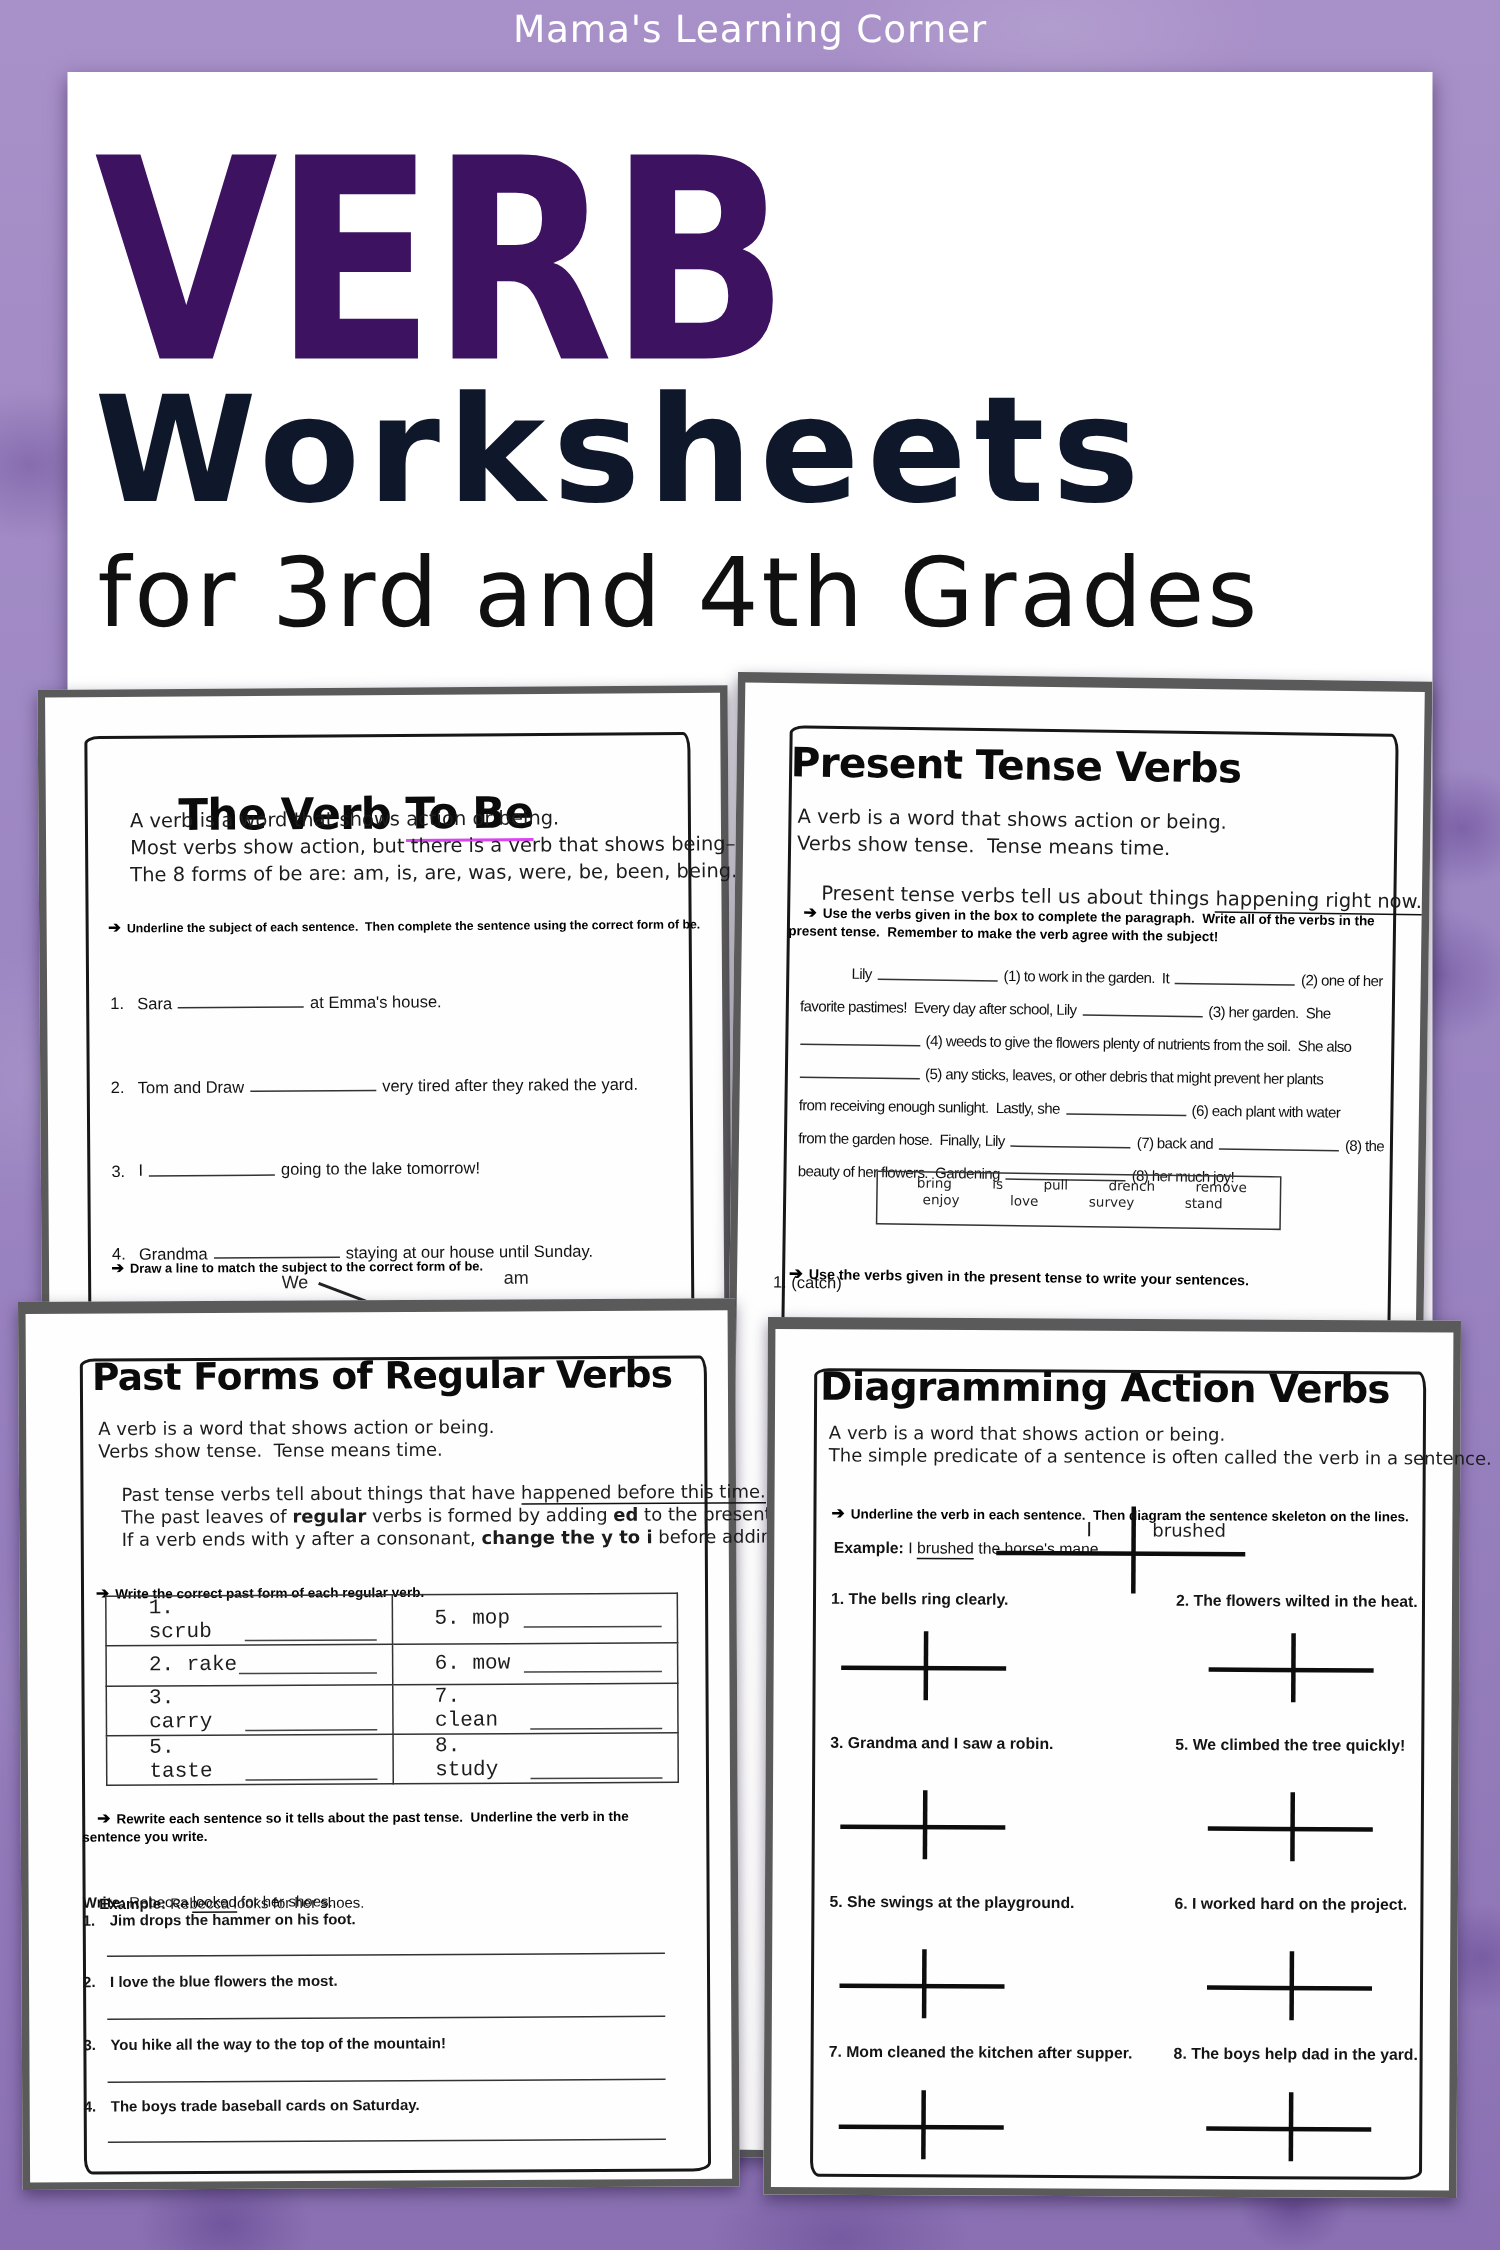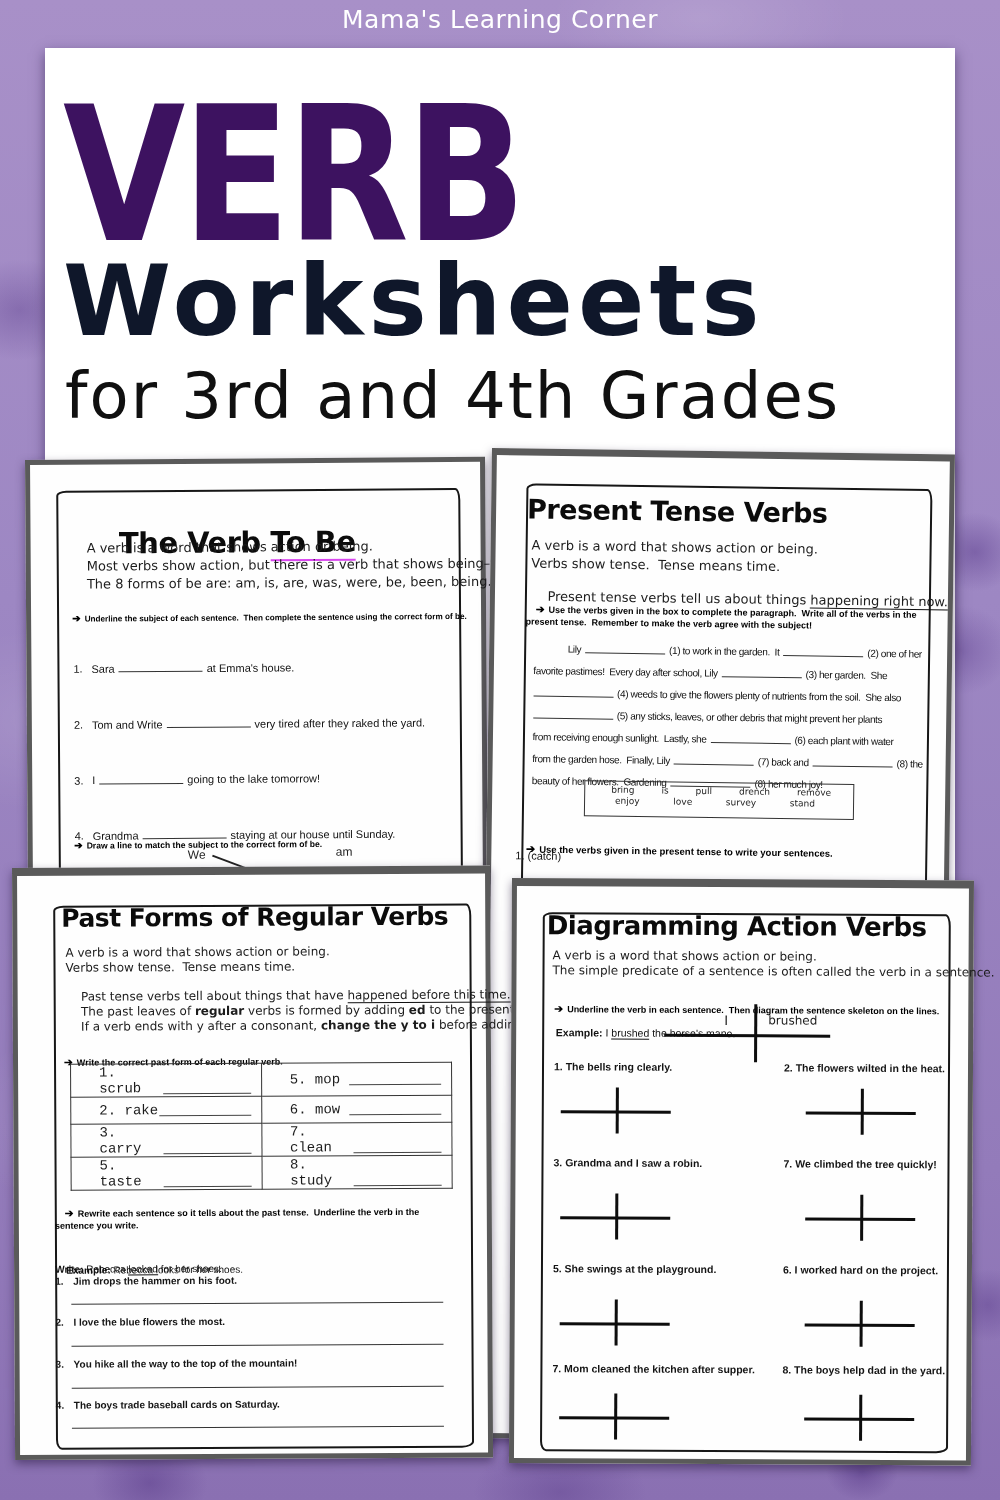--- a/index.html
+++ b/index.html
@@ -104,21 +104,21 @@
     <span>The Verb </span><span class="uu">To Be</span>
   </div>
   <div class="t hand" style="left:56px;top:76px;font-size:13px;">A verb is a word that shows action or being.</div>
   <div class="t hand" style="left:56px;top:94px;font-size:13px;">Most verbs show action, but there is a verb that shows being–the verb be.</div>
   <div class="t hand" style="left:56px;top:112px;font-size:13px;">The 8 forms of be are: am, is, are, was, were, be, been, being.</div>
   <div class="t sys dir" style="left:32px;top:139px;font-size:8.2px;">
     <span class="arr" style="font-size:10px;">➔</span><span>Underline the subject of each sentence.  Then complete the sentence using the correct form of be.</span>
   </div>
   <div class="t sys" style="left:42px;top:162px;">
     <div class="ws1item"><span class="num">1.</span><span>Sara</span><span class="bl w84"></span><span>at Emma's house.</span></div>
-    <div class="ws1item"><span class="num">2.</span><span>Tom and Write</span><span class="bl w84"></span><span>very tired after they raked the yard.</span></div>
+    <div class="ws1item"><span class="num">2.</span><span>Tom and Draw</span><span class="bl w84"></span><span>very tired after they raked the yard.</span></div>
     <div class="ws1item"><span class="num">3.</span><span>I</span><span class="bl w84"></span><span>going to the lake tomorrow!</span></div>
     <div class="ws1item"><span class="num">4.</span><span>Grandma</span><span class="bl w84"></span><span>staying at our house until Sunday.</span></div>
     <div class="ws1item"><span class="num">5.</span><span>You</span><span class="bl w84"></span><span>my best friend.</span></div>
     <div class="ws1item"><span class="num">6.</span><span>Yesterday, Mack and Sam</span><span class="bl w84"></span><span>riding bikes at the park.</span></div>
     <div class="ws1item"><span class="num">7.</span><span>Lucy and I</span><span class="bl w84"></span><span>in the same class.</span></div>
     <div class="ws1item"><span class="num">8.</span><span>Is he</span><span class="bl w84"></span><span>quiet at the library?</span></div>
     <div class="ws1item"><span class="num">9.</span><span>They will</span><span class="bl w84"></span><span>at the birthday party tomorrow.</span></div>
     <div class="ws1item"><span class="num num10">10.</span><span>We</span><span class="bl w84"></span><span>going to eat cupcakes!</span></div>
   </div>
   <div class="t sys dir" style="left:32px;top:365px;font-size:8.6px;">
@@ -294,21 +294,21 @@
   <div class="xv"></div>
   <div class="t hand" style="left:208px;top:126px;font-size:13px;">I</div>
   <div class="t hand" style="left:252px;top:126px;font-size:12px;">brushed</div>
 
   <div class="t sentence" style="left:38px;top:174px;">1. The bells ring clearly.</div>
   <div class="t sentence" style="left:268px;top:174px;">2. The flowers wilted in the heat.</div>
   <div class="cross" style="left:45px;top:201px;"></div>
   <div class="cross" style="left:290px;top:201px;"></div>
 
   <div class="t sentence" style="left:38px;top:270px;">3. Grandma and I saw a robin.</div>
-  <div class="t sentence" style="left:268px;top:270px;">7. We climbed the tree quickly!</div>
+  <div class="t sentence" style="left:268px;top:270px;">5. We climbed the tree quickly!</div>
   <div class="cross" style="left:45px;top:307px;"></div>
   <div class="cross" style="left:290px;top:307px;"></div>
 
   <div class="t sentence" style="left:38px;top:376px;">5. She swings at the playground.</div>
   <div class="t sentence" style="left:268px;top:376px;">6. I worked hard on the project.</div>
   <div class="cross" style="left:45px;top:413px;"></div>
   <div class="cross" style="left:290px;top:413px;"></div>
 
   <div class="t sentence" style="left:38px;top:476px;">7. Mom cleaned the kitchen after supper.</div>
   <div class="t sentence" style="left:268px;top:476px;">8. The boys help dad in the yard.</div>

